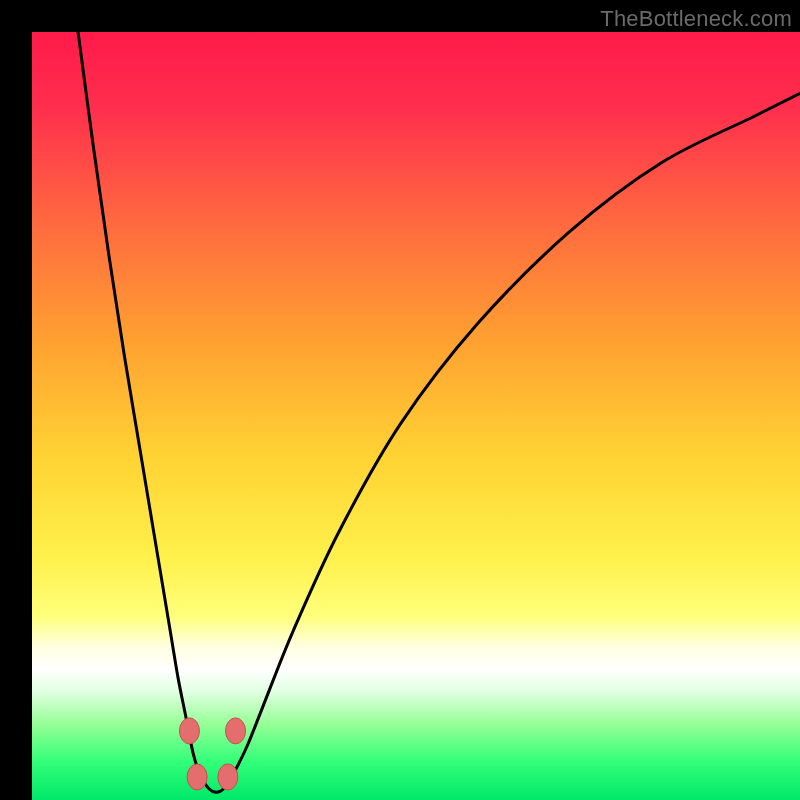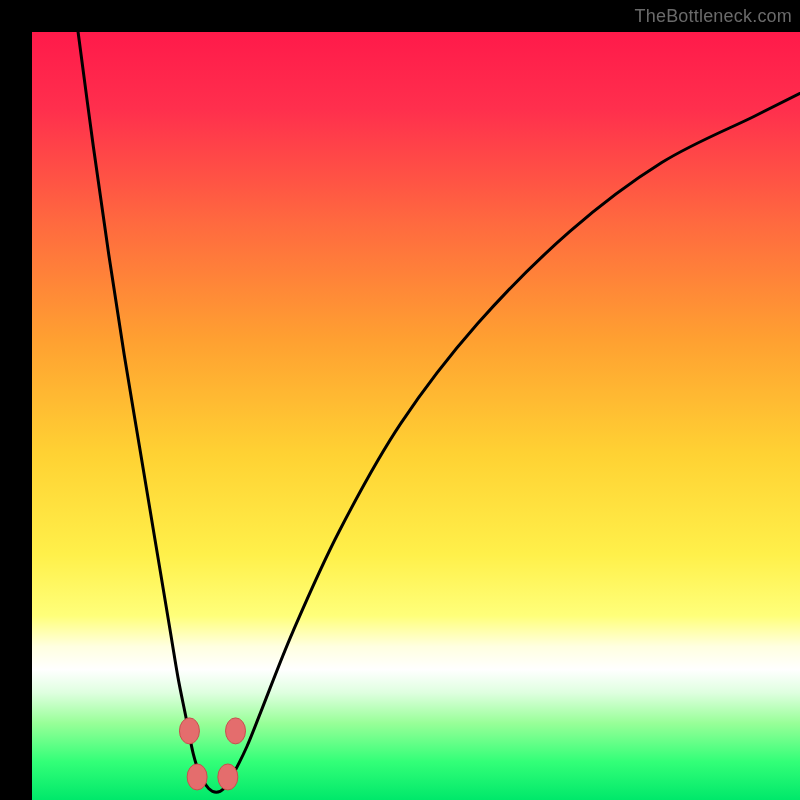--- a/index.html
+++ b/index.html
@@ -37,21 +37,21 @@
     left: 0;
     top: 0;
     width: 100%;
     height: 100%;
   }
   .watermark {
     position: absolute;
     top: 6px;
     right: 8px;
     color: #6a6a6a;
-    font-size: 18px;
+    font-size: 22px;
     letter-spacing: 0.2px;
     font-weight: 400;
   }
 </style>
 </head>
 <body>
 
 <div class="stage">
   <div class="watermark">TheBottleneck.com</div>
 

